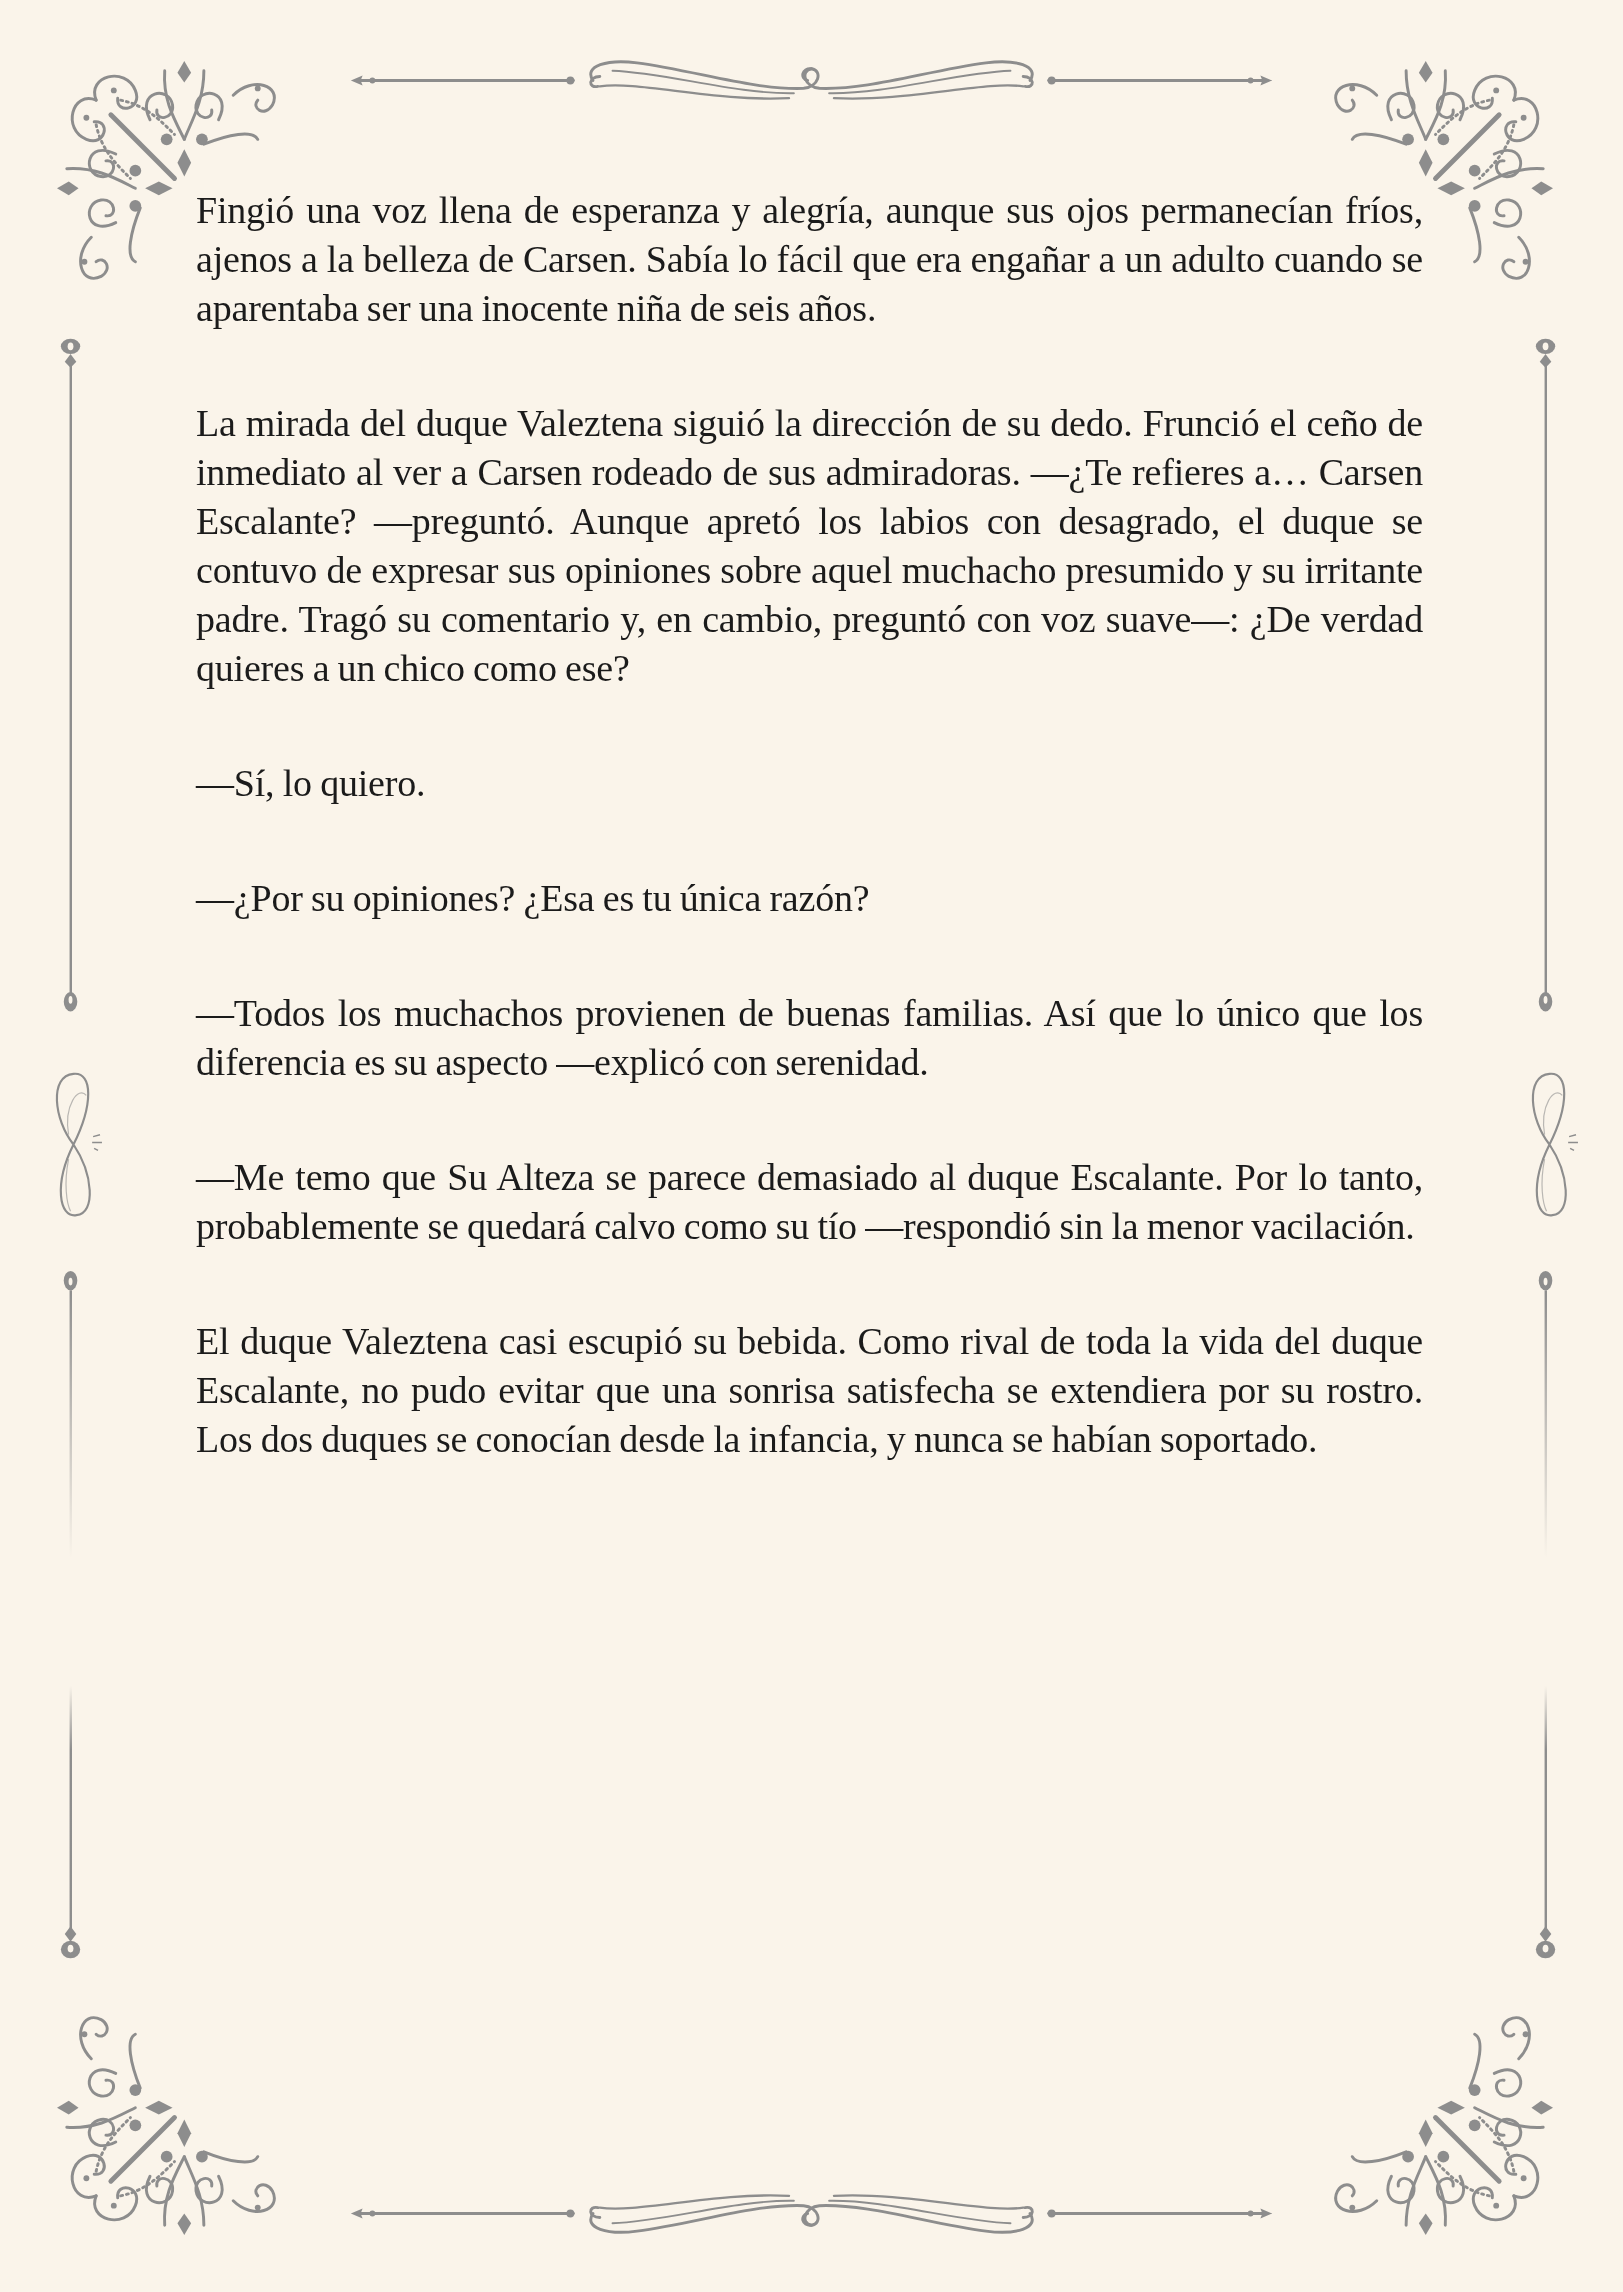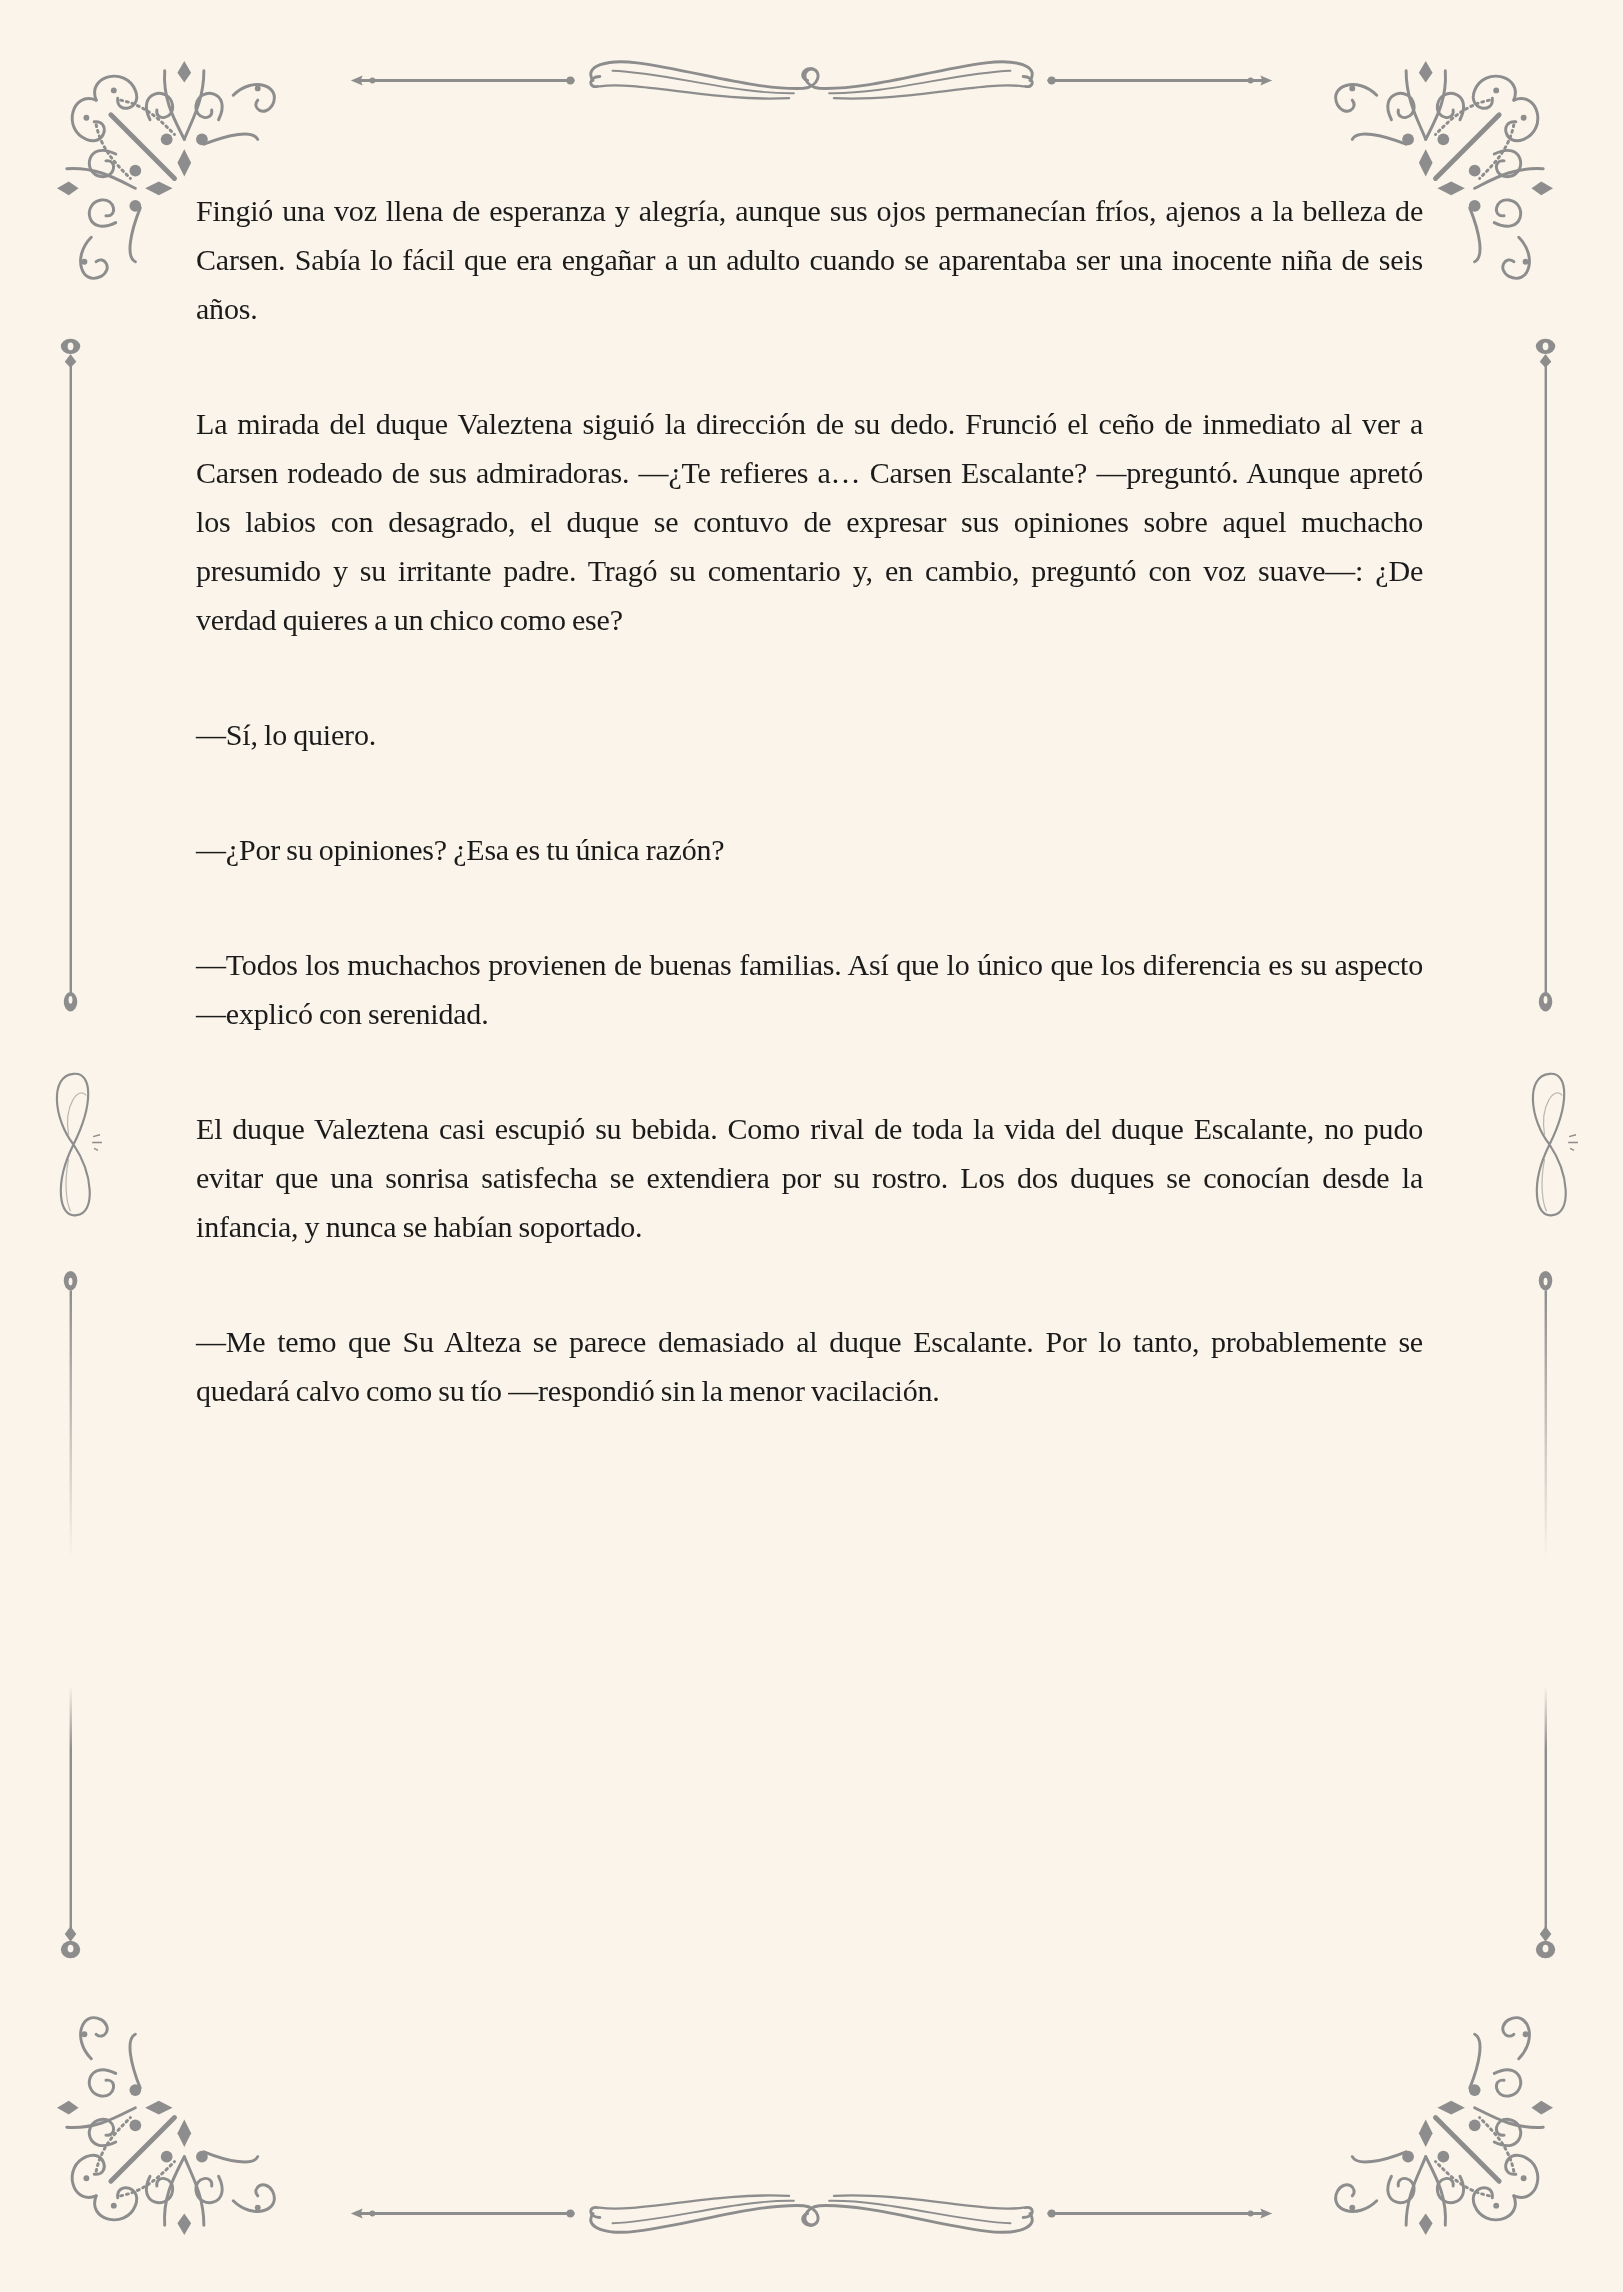--- a/index.html
+++ b/index.html
@@ -32,21 +32,21 @@
   .eight { width: 69px; height: 157px; }
   .eight.l { left: 39px; top: 1066px; }
   .eight.r { left: 1515px; top: 1066px; }
 
   .content {
     position: absolute;
     left: 196px; top: 186px; width: 1227px;
   }
   .para {
     margin: 0 0 66px 0;
-    font-size: 30px;
+    font-size: 38px;
     line-height: 49px;
     text-align: justify;
     letter-spacing: -0.2px;
     word-spacing: -1px;
   }
 </style>
 </head>
 <body>
 
 <div class="page">
@@ -324,17 +324,17 @@
       </g>
     </svg>
   </div>
 
   <div class="content">
     <p class="para">Fingió una voz llena de esperanza y alegría, aunque sus ojos permanecían fríos, ajenos a la belleza de Carsen. Sabía lo fácil que era engañar a un adulto cuando se aparentaba ser una inocente niña de seis años.</p>
     <p class="para">La mirada del duque Valeztena siguió la dirección de su dedo. Frunció el ceño de inmediato al ver a Carsen rodeado de sus admiradoras. —¿Te refieres a… Carsen Escalante? —preguntó. Aunque apretó los labios con desagrado, el duque se contuvo de expresar sus opiniones sobre aquel muchacho presumido y su irritante padre. Tragó su comentario y, en cambio, preguntó con voz suave—: ¿De verdad quieres a un chico como ese?</p>
     <p class="para">—Sí, lo quiero.</p>
     <p class="para">—¿Por su opiniones? ¿Esa es tu única razón?</p>
     <p class="para">—Todos los muchachos provienen de buenas familias. Así que lo único que los diferencia es su aspecto —explicó con serenidad.</p>
+    <p class="para">—Me temo que Su Alteza se parece demasiado al duque Escalante. Por lo tanto, probablemente se quedará calvo como su tío —respondió sin la menor vacilación.</p>
     <p class="para">El duque Valeztena casi escupió su bebida. Como rival de toda la vida del duque Escalante, no pudo evitar que una sonrisa satisfecha se extendiera por su rostro. Los dos duques se conocían desde la infancia, y nunca se habían soportado.</p>
-    <p class="para">—Me temo que Su Alteza se parece demasiado al duque Escalante. Por lo tanto, probablemente se quedará calvo como su tío —respondió sin la menor vacilación.</p>
   </div>
 </div>
 
 
 </body></html>

